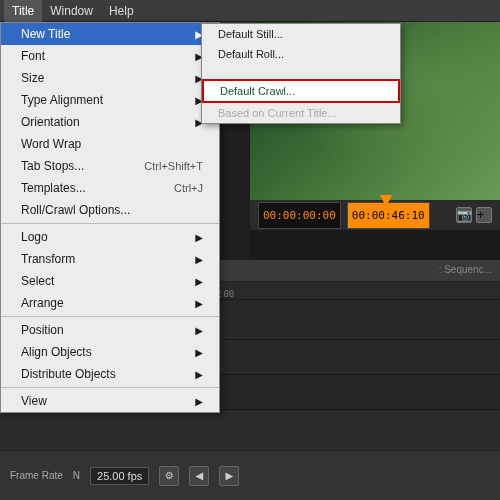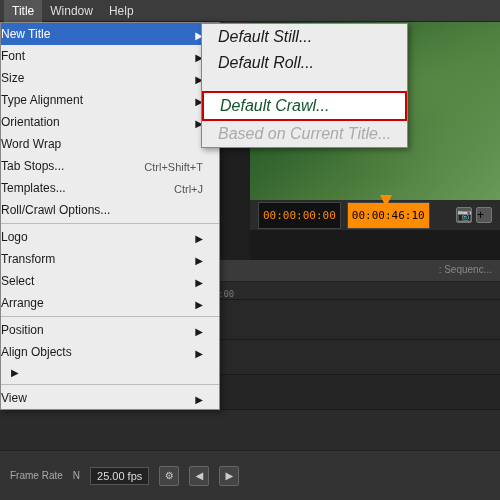--- a/index.html
+++ b/index.html
@@ -42,22 +42,22 @@
       left: 0;
       background: #ececec;
       border: 1px solid #888;
       min-width: 200px;
       z-index: 200;
       box-shadow: 2px 2px 6px rgba(0,0,0,0.4);
     }
     .menu-item {
       display: flex;
       justify-content: space-between;
-      align-items: flex-end;
-      padding: 4px 16px 4px 0;
+      align-items: center;
+      padding: 4px 16px 4px 20px;
       color: #1a1a1a;
       cursor: pointer;
       white-space: nowrap;
       font-size: 12px;
       position: relative;
     }
     .menu-item:hover, .menu-item.hovered {
       background: #316AC5;
       color: #fff;
     }
@@ -85,23 +85,22 @@
       min-width: 200px;
       z-index: 300;
       box-shadow: 2px 2px 6px rgba(0,0,0,0.4);
     }
     .submenu-item {
       display: flex;
       align-items: center;
       padding: 4px 16px;
       color: #1a1a1a;
       cursor: pointer;
-      font-size: 16px;
-      position: relative;
-      font-style: italic;
+      font-size: 11px;
+      position: relative;
     }
     .submenu-item.selected-box {
       border: 2px solid #cc0000;
       background: #fff;
       color: #14532d;
       margin-top: 15px;
     }
     .submenu-item.disabled {
       color: #aaa;
       cursor: default;
@@ -404,20 +403,21 @@
   <div class="menu-separator"></div>
   <div class="menu-item">
     <span>Position</span>
     <span class="arrow">▶</span>
   </div>
   <div class="menu-item">
     <span>Align Objects</span>
     <span class="arrow">▶</span>
   </div>
   <div class="menu-item">
+    <span>Distribute Objects</span>
     <span class="arrow">▶</span>
   </div>
   <div class="menu-separator"></div>
   <div class="menu-item">
     <span>View</span>
     <span class="arrow">▶</span>
   </div>
 </div>
 
 <div class="bottom-area">

